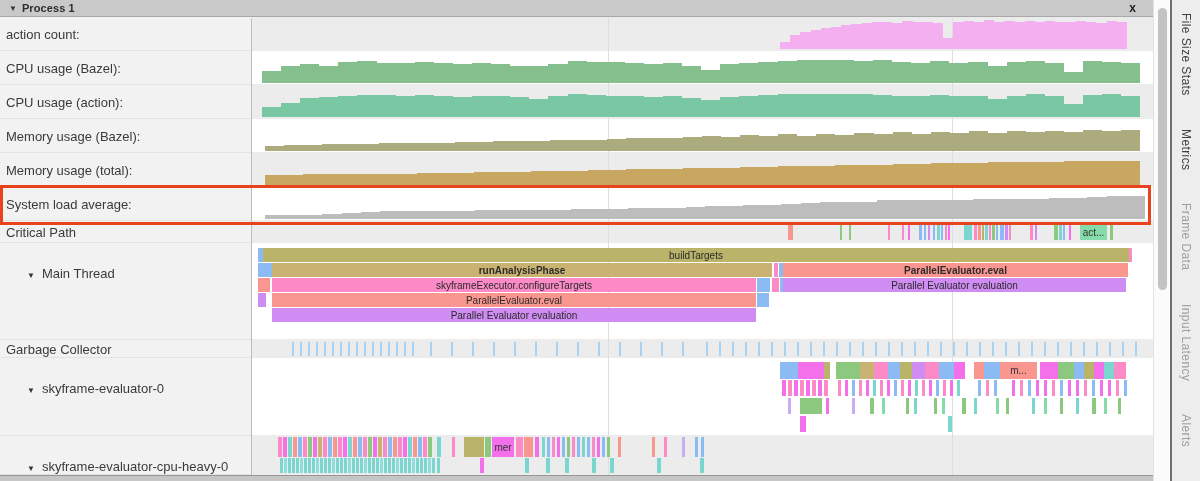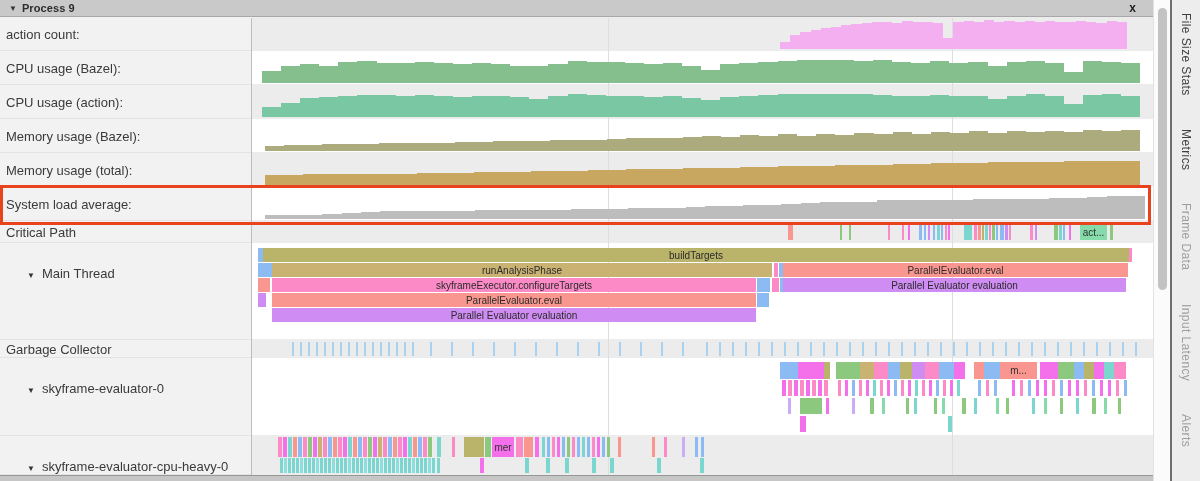--- a/index.html
+++ b/index.html
@@ -46,21 +46,21 @@
   .side .tab.on{color:#3f3f3f;cursor:pointer;}
   .side .tab.off{color:#9e9e9e;}
 </style>
 </head>
 <body>
 
 <div class="app">
   <div class="main">
     <div class="hdr">
       <span class="tri">▼</span>
-      <span class="ttl">Process 9</span>
+      <span class="ttl">Process 1</span>
       <span class="cls">x</span>
     </div>
     <div class="body" id="body">
       <div class="vdiv"></div>
     <div class="grid" style="left: 608px;"></div>
         <div class="grid" style="left: 952px;"></div>
         <div class="row" style="top: -1px; height: 34px;">
           <div class="lbl">
             <span class="txt">action count:</span>
           </div>
@@ -423,21 +423,21 @@
         <div class="row" style="top: 225px; height: 97px;">
           <div class="lbl top indent">
             <span class="txt"><span class="tri2">▼</span>Main Thread</span>
           </div>
           <div class="cnt w">
             <div class="lane" style="top: 5px; height: 15px;">
               <div class="bar" style="left: 6px; width: 5px; height: 14px; background: rgb(140, 186, 242);"></div>
               <div class="bar" style="left: 11px; width: 866px; height: 14px; background: rgb(185, 180, 106);">buildTargets</div>
               <div class="bar" style="left: 877px; width: 3px; height: 14px; background: rgb(251, 138, 198);"></div>
             </div>
-            <div class="lane" style="top: 20px; height: 27px;">
+            <div class="lane" style="top: 20px; height: 27px; font-weight: bold;">
               <div class="bar" style="left: 6px; width: 14px; height: 14px; background: rgb(140, 186, 242);"></div>
               <div class="bar" style="left: 20px; width: 500px; height: 14px; background: rgb(202, 178, 115);">runAnalysisPhase</div>
               <div class="bar" style="left: 522px; width: 4px; height: 14px; background: rgb(251, 138, 198);"></div>
               <div class="bar" style="left: 527px; width: 4px; height: 14px; background: rgb(140, 186, 242);"></div>
               <div class="bar" style="left: 531px; width: 345px; height: 14px; background: rgb(249, 150, 143);">ParallelEvaluator.eval</div>
             </div>
             <div class="lane" style="top: 35px; height: 15px;">
               <div class="bar" style="left: 6px; width: 12px; height: 14px; background: rgb(249, 150, 143);"></div>
               <div class="bar" style="left: 20px; width: 484px; height: 14px; background: rgb(251, 138, 198);">skyframeExecutor.configureTargets</div>
               <div class="bar" style="left: 505px; width: 13px; height: 14px; background: rgb(140, 186, 242);"></div>

